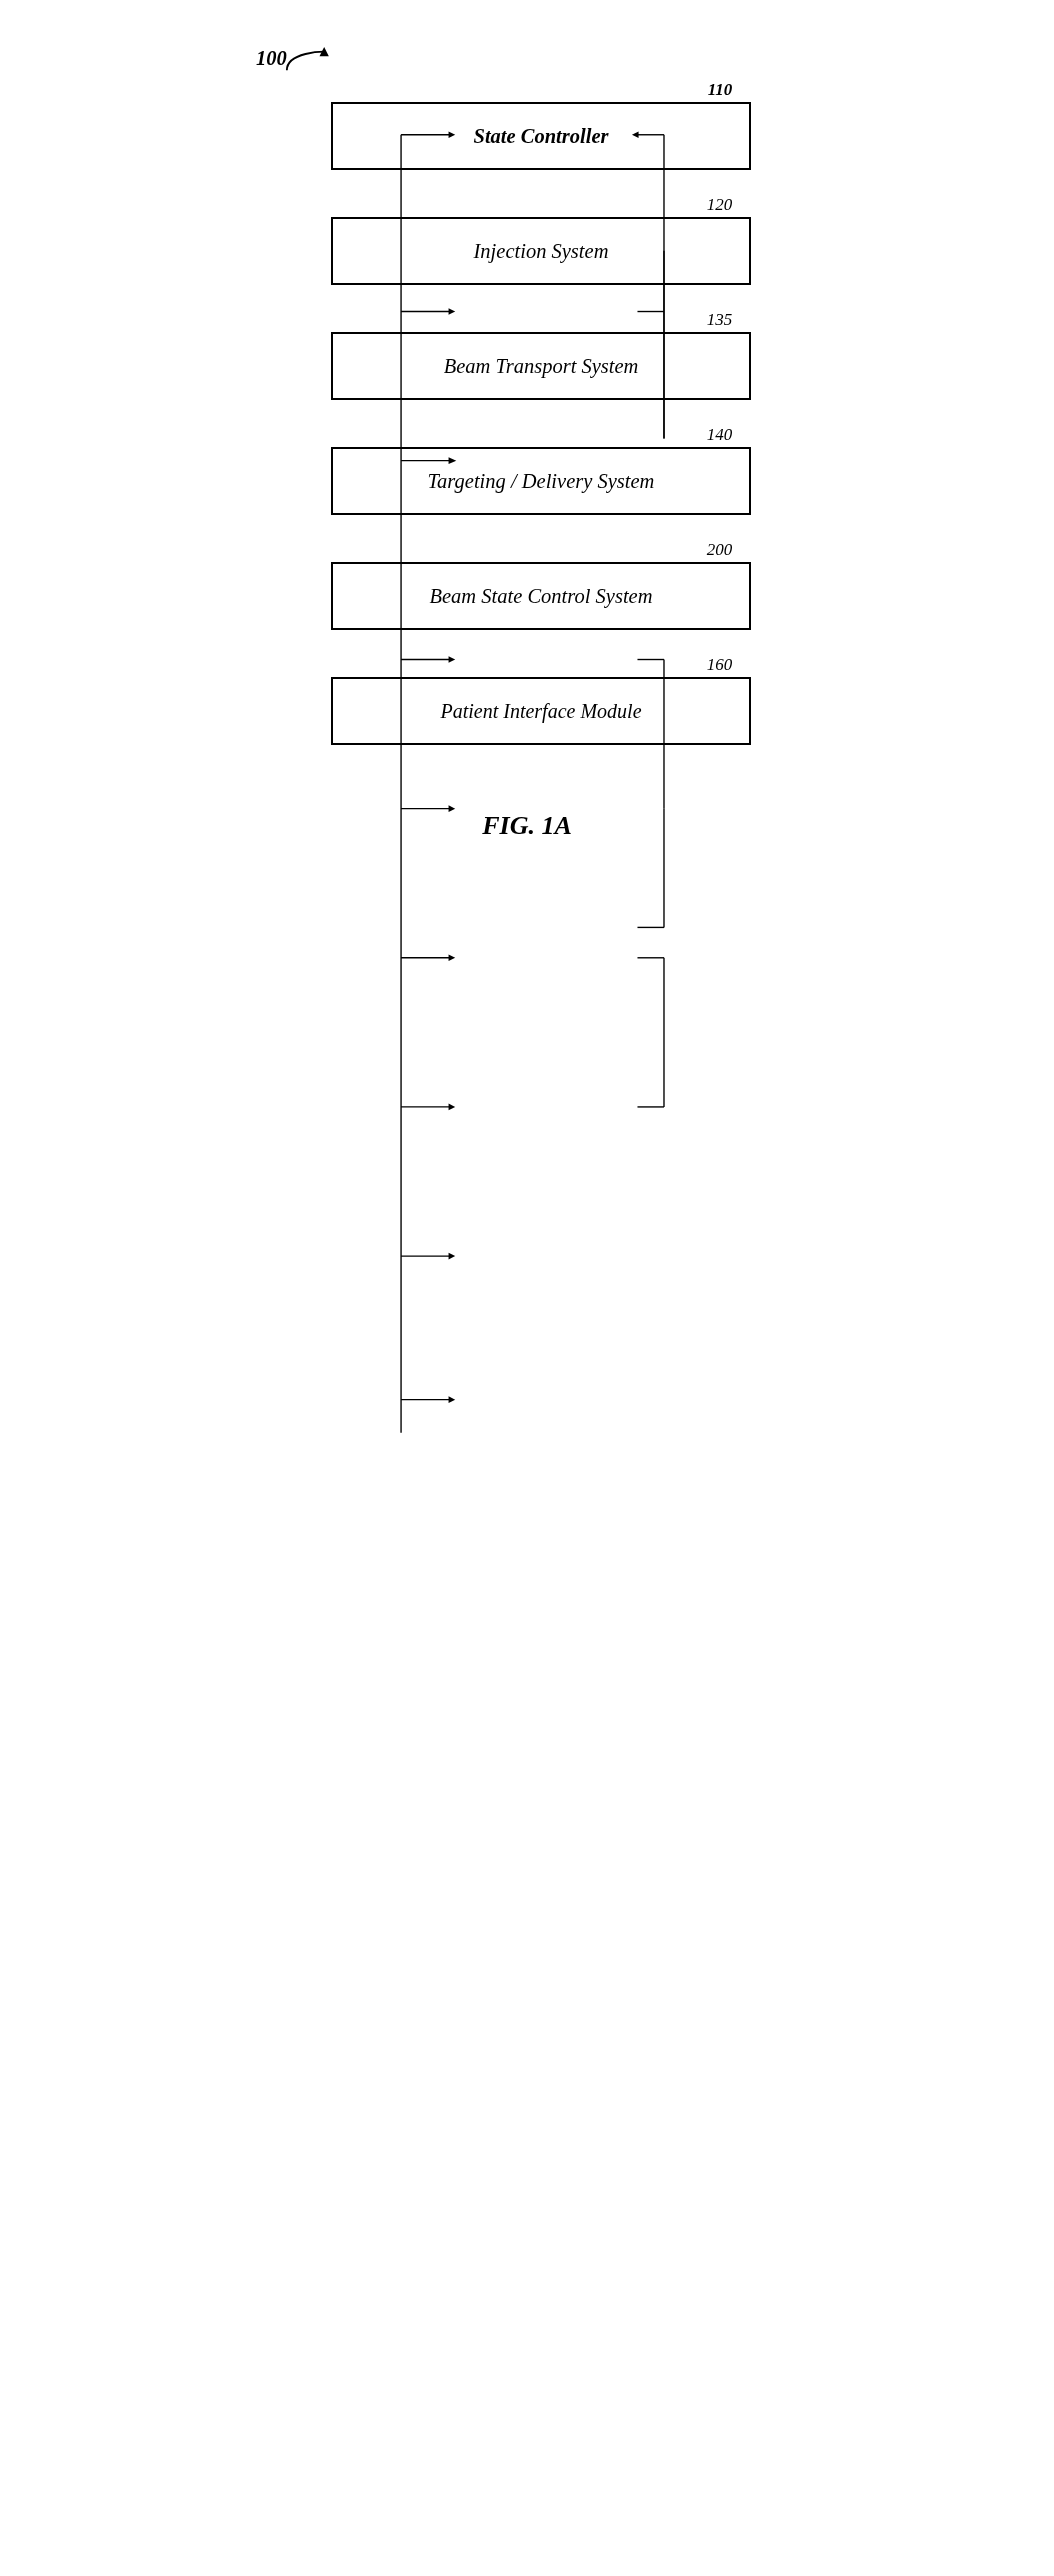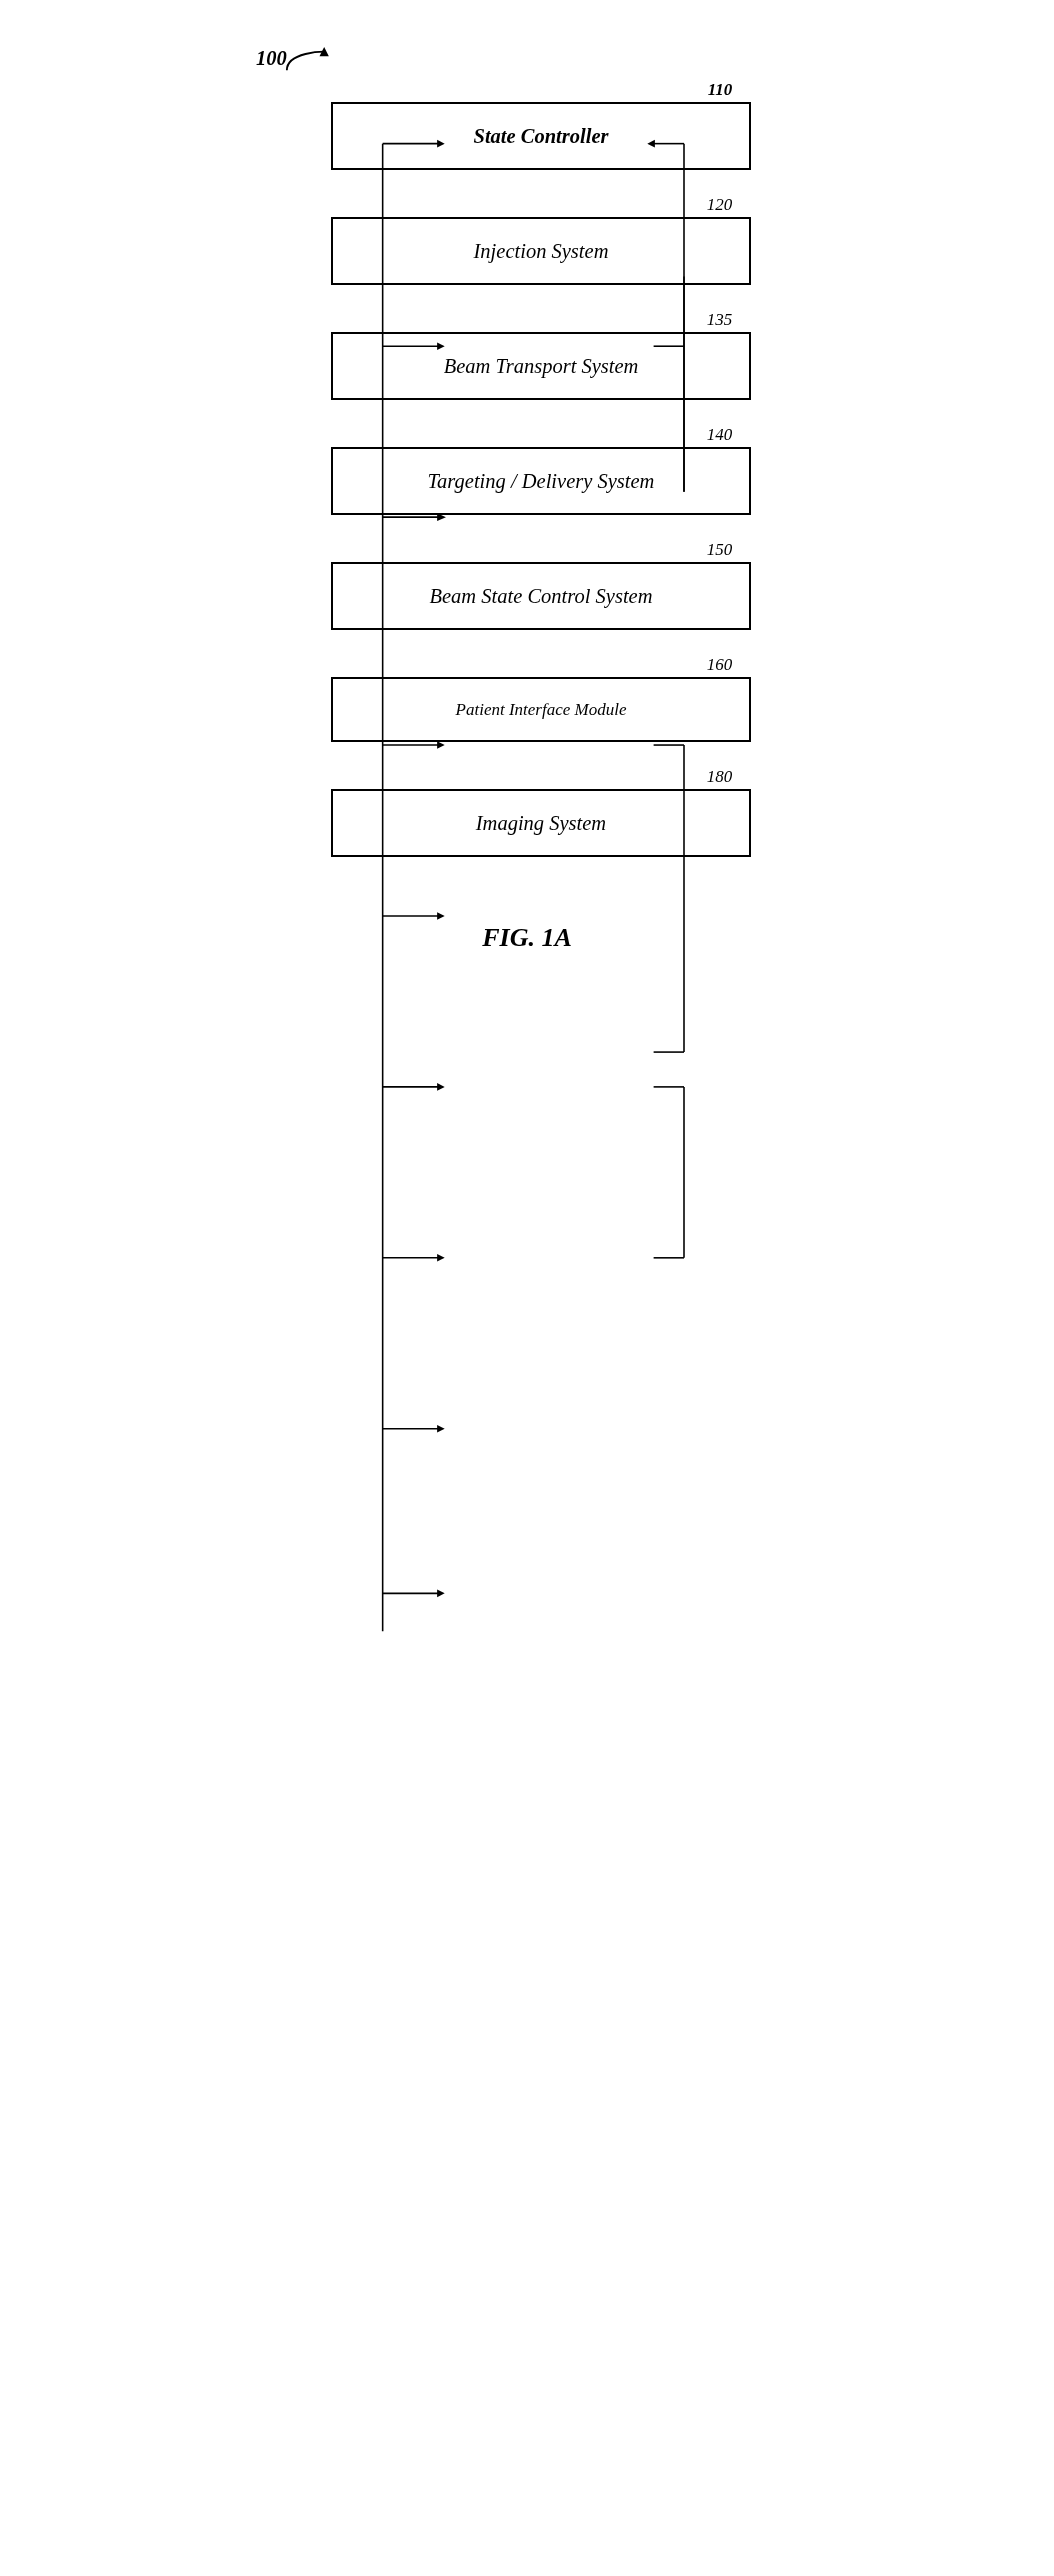--- a/index.html
+++ b/index.html
@@ -133,47 +133,38 @@
         <span style="position:absolute; top:-22.4px; right:18.7px; font-size:17px; font-style:italic;">140</span>
         <div style="border:2.3px solid #000; text-align:center; padding:20.5px 9.3px; font-style:italic; font-size:20.5px;">
           <span>Targeting / Delivery System</span>
         </div>
       </div>
     </div>
 
     <div style="width:100%; display:flex; align-items:center; margin-bottom:47px; position:relative;">
       <div style="width:75px;"></div>
       <div style="position:relative; flex:1; margin-right:47px;">
-        <span style="position:absolute; top:-22.4px; right:18.7px; font-size:17px; font-style:italic;">150</span>
+        <span style="position:absolute; top:-22.4px; right:18.7px; font-size:17px; font-style:italic;">200</span>
         <div style="border:2.3px solid #000; text-align:center; padding:20.5px 9.3px; font-style:italic; font-size:20.5px;">
           <span>Beam State Control System</span>
         </div>
       </div>
     </div>
 
     <div style="width:100%; display:flex; align-items:center; margin-bottom:47px; position:relative;">
       <div style="width:75px;"></div>
       <div style="position:relative; flex:1; margin-right:47px;">
         <span style="position:absolute; top:-22.4px; right:18.7px; font-size:17px; font-style:italic;">160</span>
-        <div style="border:2.3px solid #000; text-align:center; padding:20.5px 9.3px; font-style:italic; font-size:17px;">
+        <div style="border:2.3px solid #000; text-align:center; padding:20.5px 9.3px; font-style:italic; font-size:20px;">
           <span>Patient Interface Module</span>
         </div>
       </div>
     </div>
 
 
-    <div style="width:100%; display:flex; align-items:center; margin-bottom:47px; position:relative;">
-      <div style="width:75px;"></div>
-      <div style="position:relative; flex:1; margin-right:47px;">
-        <span style="position:absolute; top:-22.4px; right:18.7px; font-size:17px; font-style:italic;">180</span>
-        <div style="border:2.3px solid #000; text-align:center; padding:20.5px 9.3px; font-style:italic; font-size:20.5px;">
-          <span>Imaging System</span>
-        </div>
-      </div>
-    </div>
 
     <div style="text-align:center; font-size:26px; font-weight:bold; font-style:italic; margin-top:18.7px;">
       <span>FIG. 1A</span>
     </div>
 
   </div>
 </div>
 
 
 </body></html>

